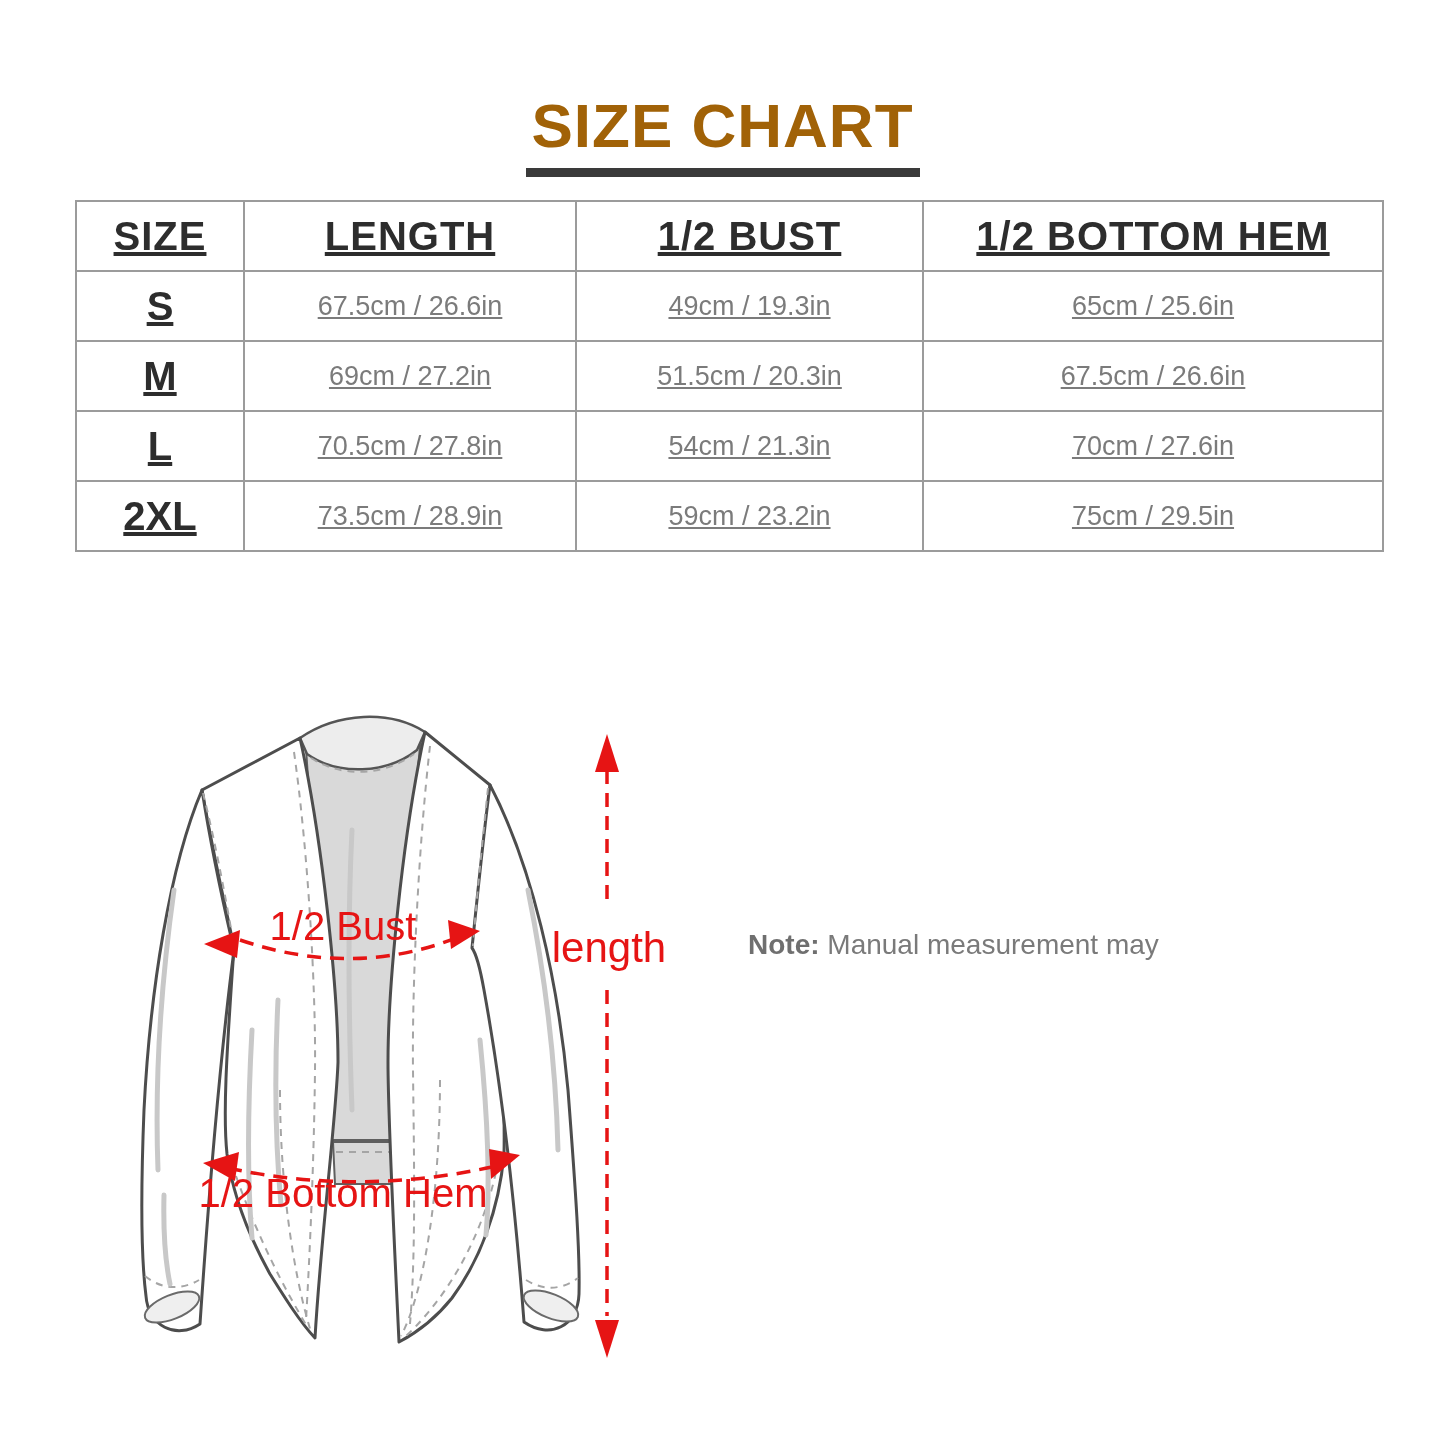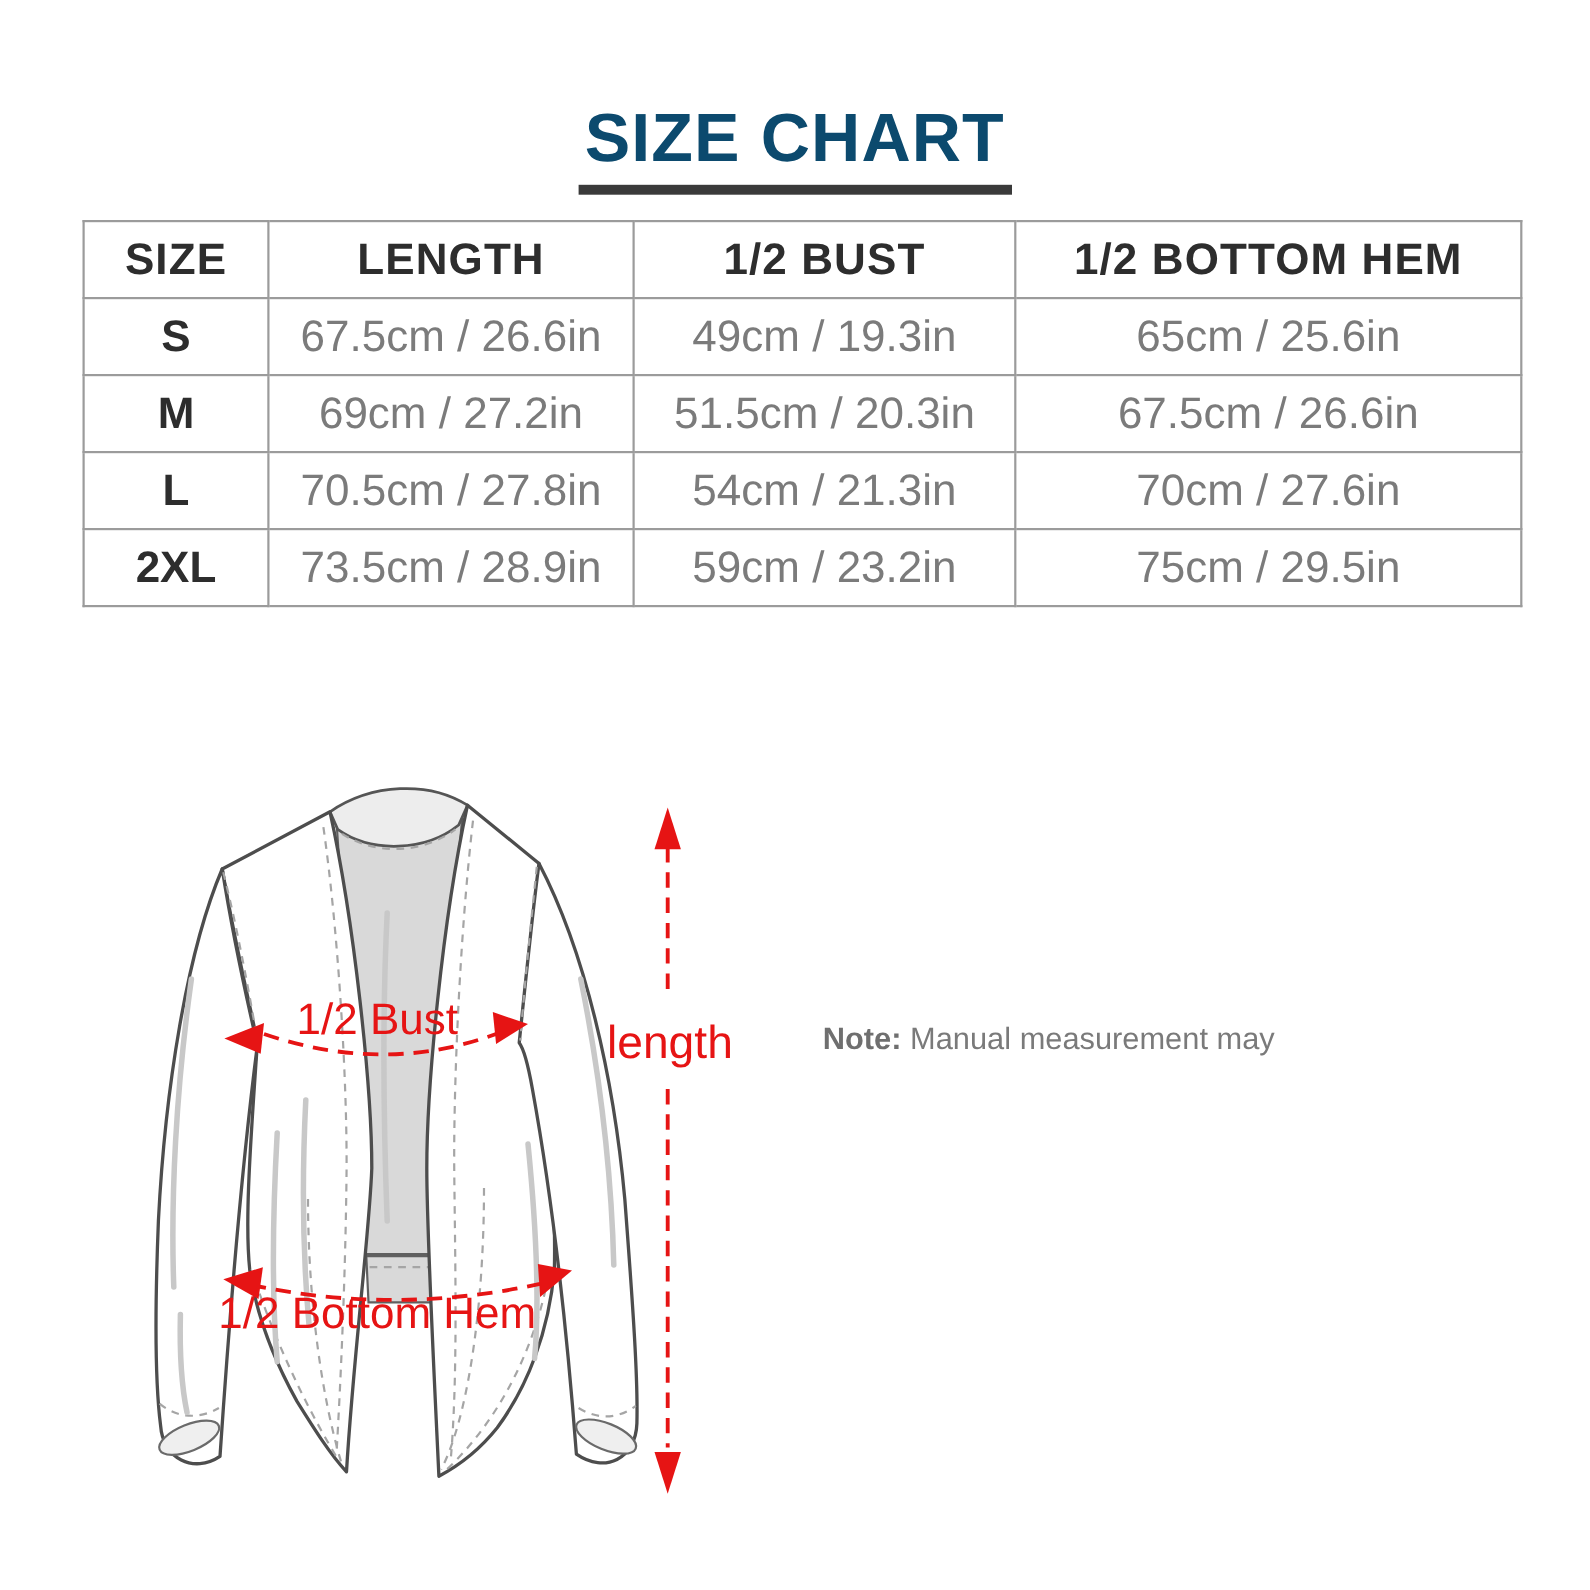--- a/index.html
+++ b/index.html
@@ -3,35 +3,35 @@
 <meta charset="utf-8">
 <style>
   html,body{margin:0;padding:0;background:#ffffff;}
   #page{
     position:relative;width:1445px;height:1445px;background:#ffffff;overflow:hidden;
     font-family:"Liberation Sans",sans-serif;
   }
   
   .page-title{
     position:absolute;top:90px;left:50%;transform:translateX(-50%);
-    font-size:62px;font-weight:bold;color:#0c4a6e;letter-spacing:1px;
+    font-size:62px;font-weight:bold;color:#a16207;letter-spacing:1px;
     padding:0 6px 7px 6px;border-bottom:9px solid #3a3a3a;white-space:nowrap;
   }
   
   table.size-table{
     position:absolute;left:75px;top:200px;width:1307px;
     border-collapse:collapse;table-layout:fixed;
   }
   .size-table th,.size-table td{
     border:2px solid #9b9b9b;height:68px;text-align:center;vertical-align:middle;
-    padding:0;overflow:hidden;
+    padding:0;overflow:hidden;text-decoration:underline;
   }
   .size-table th{font-size:40px;font-weight:bold;color:#2d2d2d;letter-spacing:1px;}
   .size-table td.size-cell{font-size:40px;font-weight:bold;color:#2d2d2d;}
-  .size-table td.val-cell{font-size:40px;font-weight:normal;color:#7b7b7b;}
+  .size-table td.val-cell{font-size:27px;font-weight:normal;color:#7b7b7b;}
   
   .diagram{position:absolute;left:100px;top:690px;width:620px;height:760px;}
   .outline{fill:#ffffff;stroke:#4d4d4d;stroke-width:3;stroke-linejoin:round;}
   .panel{fill:#d9d9d9;stroke:#5f5f5f;stroke-width:2;}
   .band{fill:#ededed;stroke:#555555;stroke-width:2.5;}
   .seam{fill:none;stroke:#a5a5a5;stroke-width:2;stroke-dasharray:7 6;}
   .shade{fill:none;stroke:#c8c8c8;stroke-width:5;stroke-linecap:round;}
   .cuff{fill:#efefef;stroke:#6a6a6a;stroke-width:2;}
   .red-dash{fill:none;stroke:#e61414;stroke-width:3.5;stroke-dasharray:14 9;}
   .red-solid{fill:#e61414;stroke:none;}

